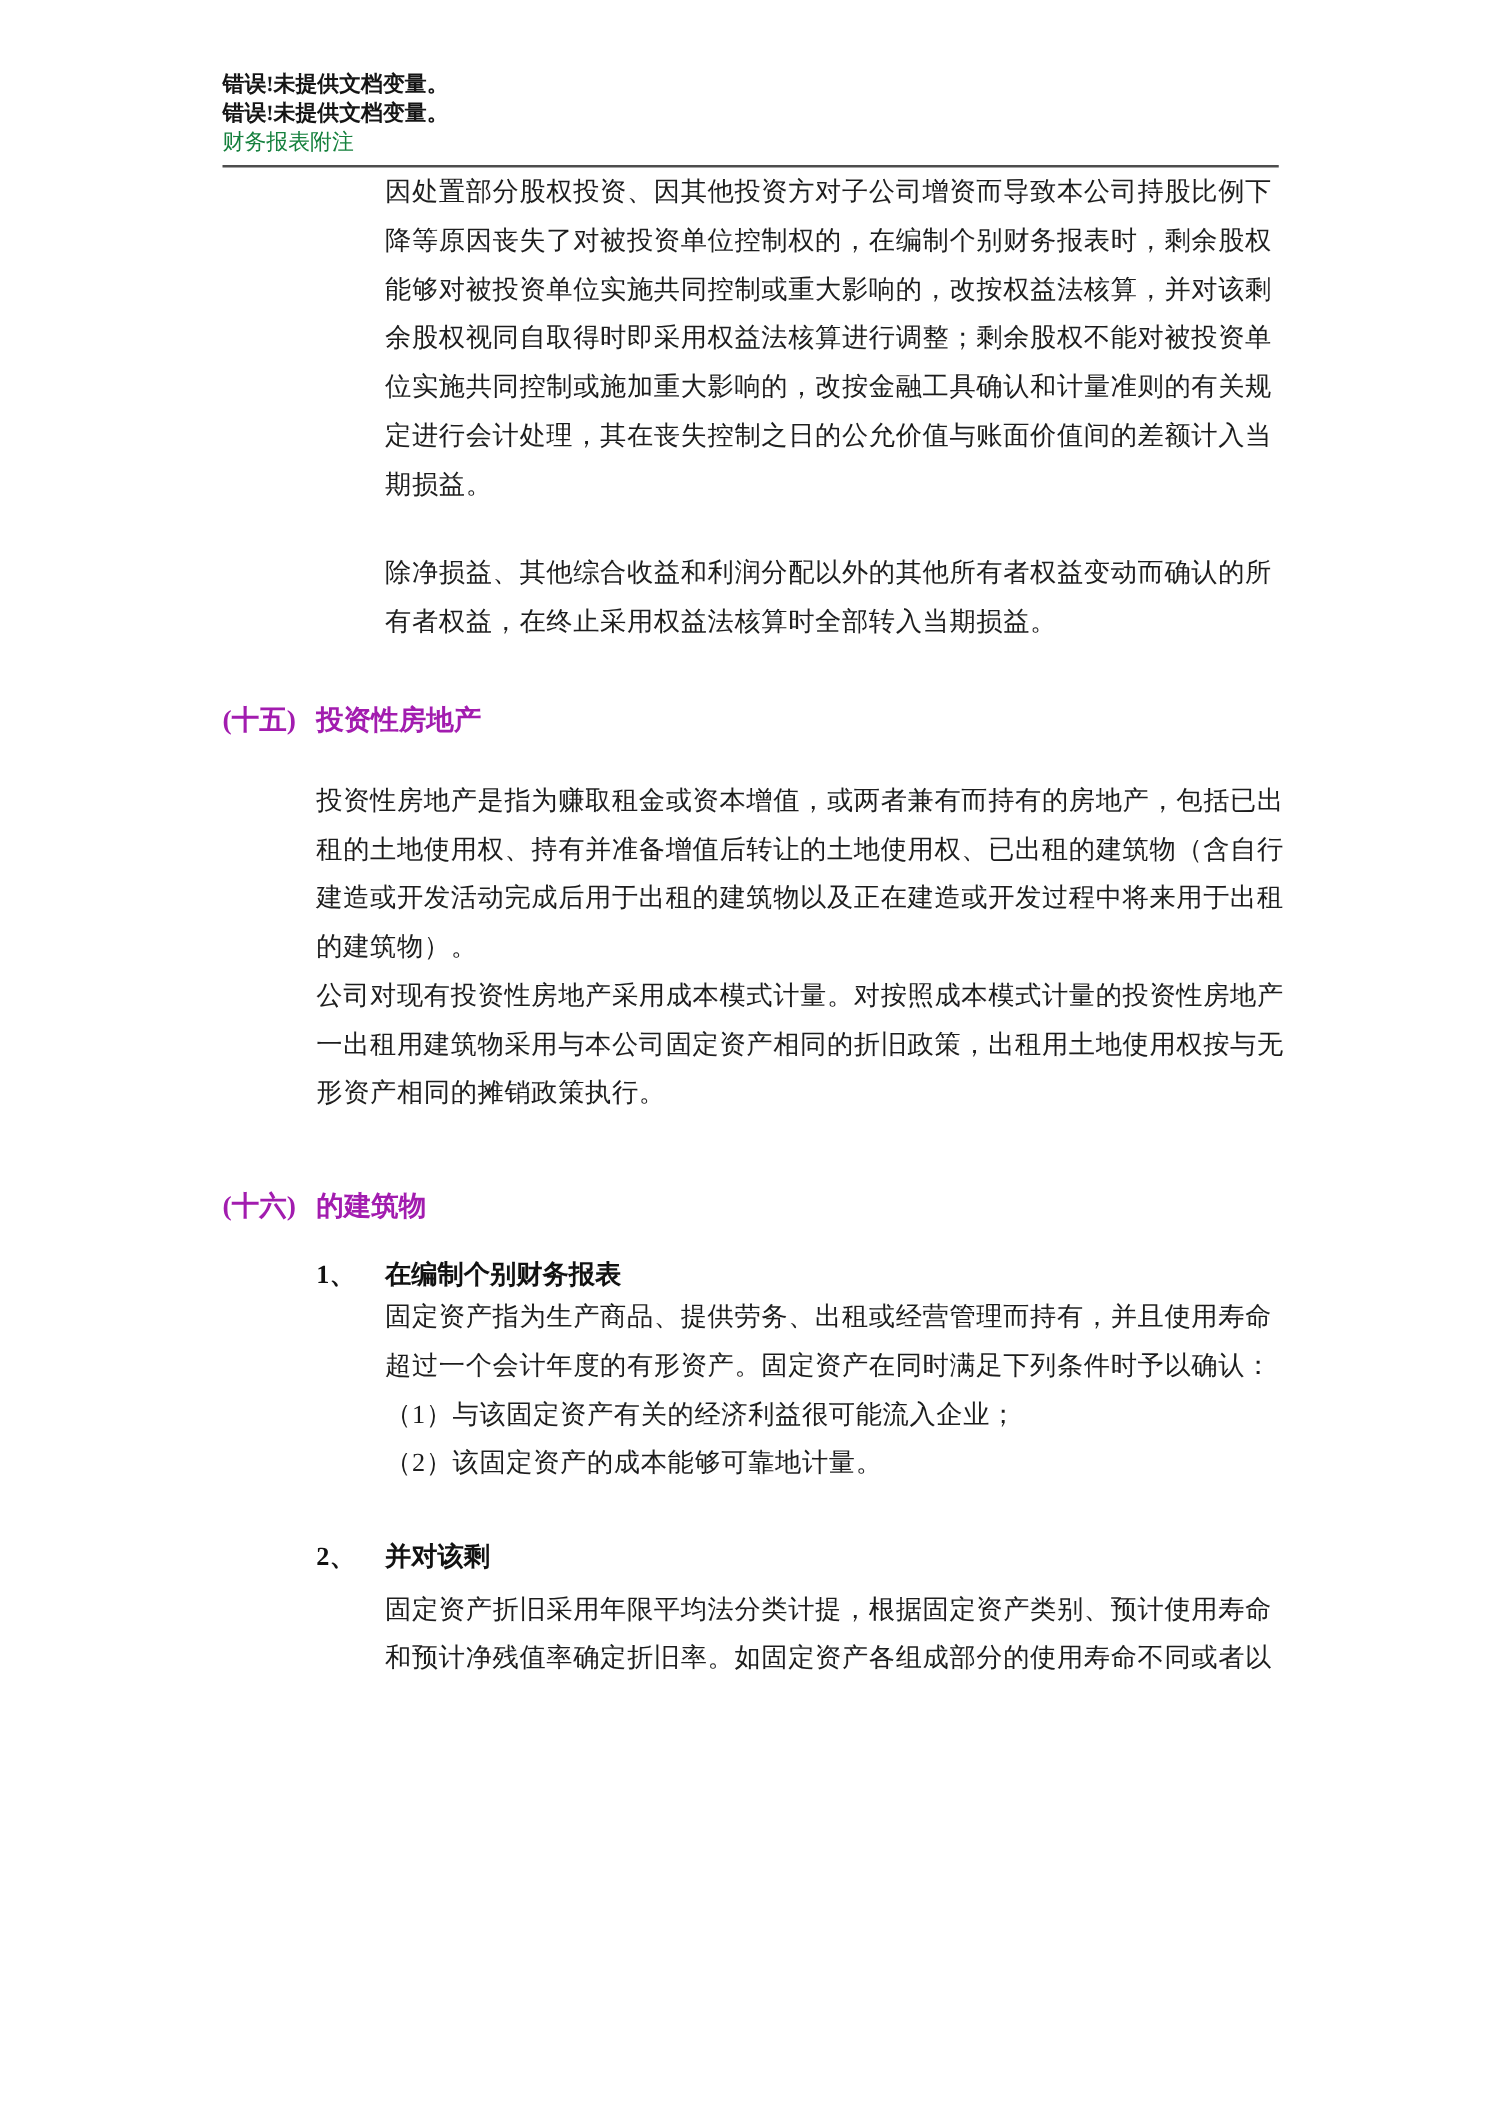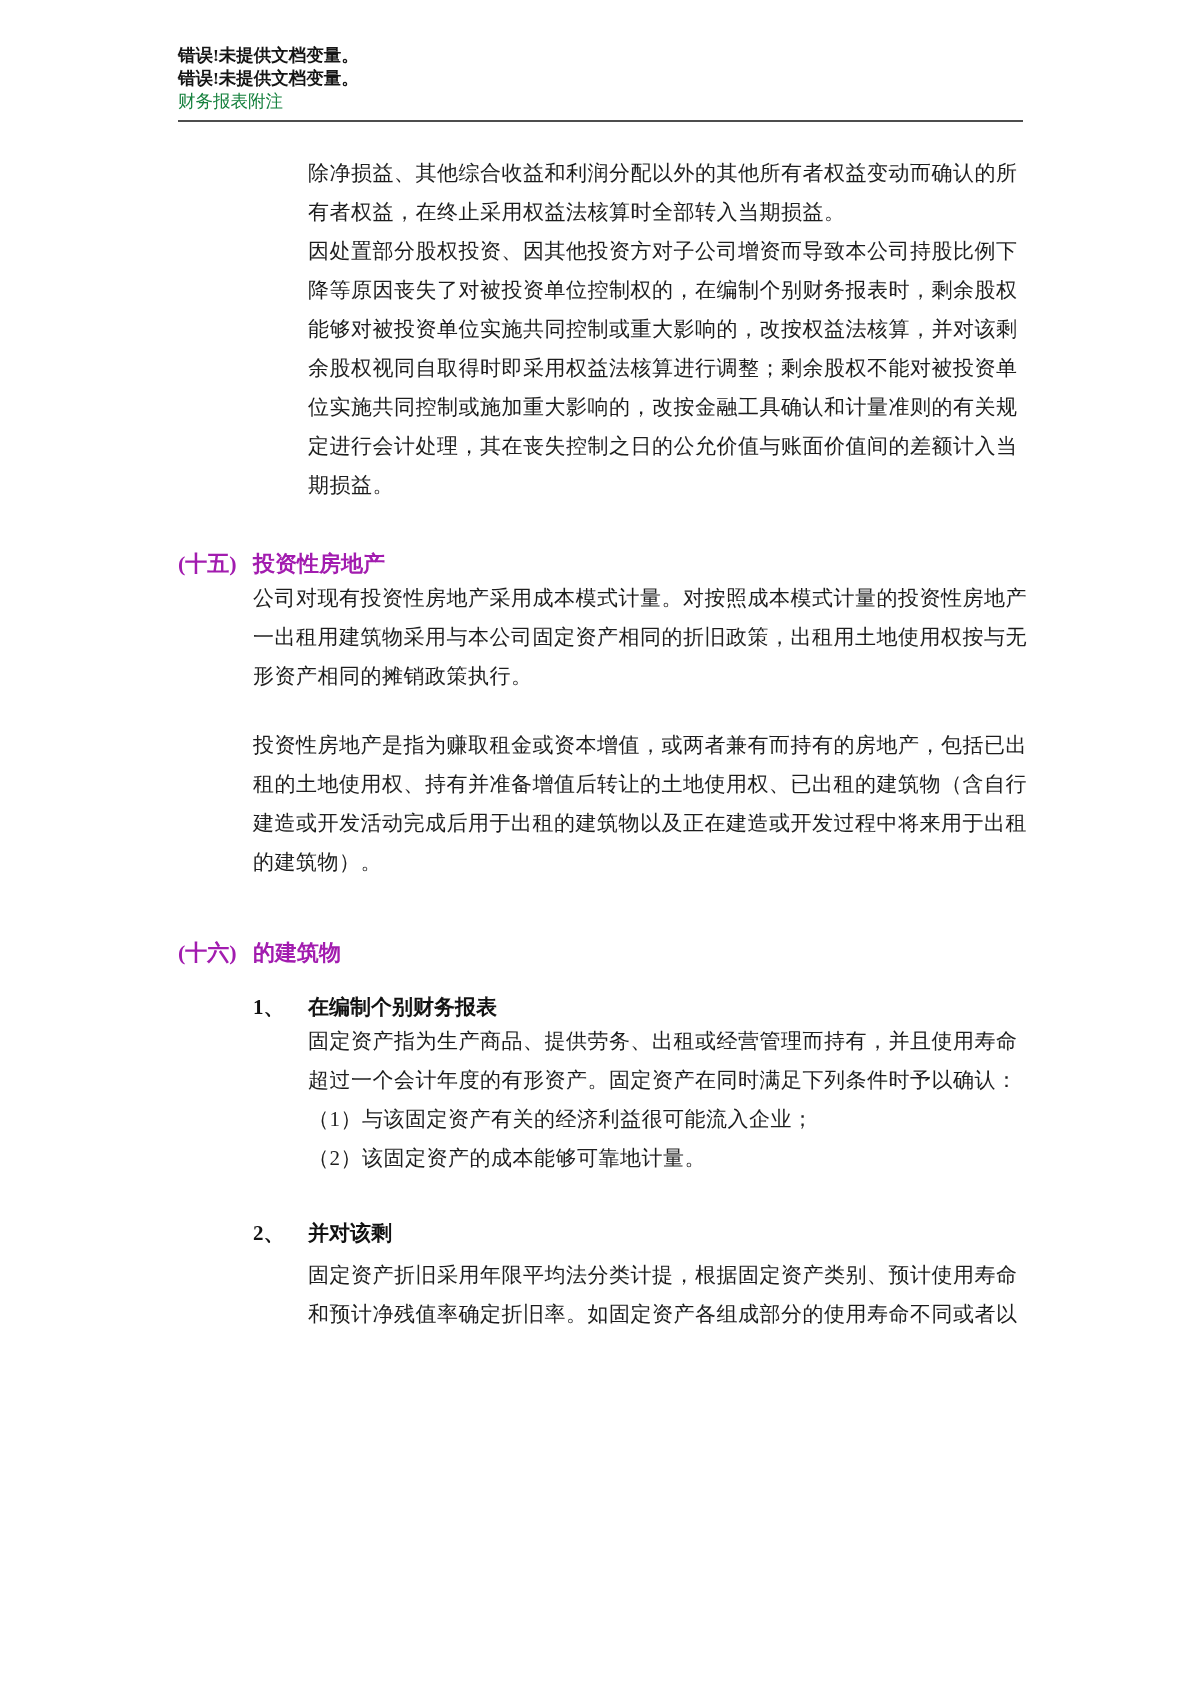--- a/index.html
+++ b/index.html
@@ -3,21 +3,21 @@
 <meta charset="utf-8">
 <style>
   * { margin: 0; padding: 0; box-sizing: border-box; }
   html, body { background: #e8e8e8; }
   .page {
     position: relative;
     width: 1200px;
     height: 1697px;
     margin: 0 auto;
     background: #ffffff;
-    padding: 44px 0 0 178px;
+    padding: 56px 0 0 178px;
     font-family: "Liberation Serif", "DejaVu Serif", serif;
     color: #1f1f1f;
     overflow: hidden;
   }
   .hline {
     font-size: 17.5px;
     line-height: 23px;
     font-weight: bold;
     color: #151515;
   }
@@ -68,41 +68,41 @@
 
 <div class="page">
 
   <header>
     <div class="hline">错误!未提供文档变量。</div>
     <div class="hline">错误!未提供文档变量。</div>
     <div class="hline normal">财务报表附注</div>
     <div class="rule"></div>
   </header>
 
-  <div class="para l2 mt32">除净损益、其他综合收益和利润分配以外的其他所有者权益变动而确认的所
-有者权益，在终止采用权益法核算时全部转入当期损益。</div>
   <div class="para l2">因处置部分股权投资、因其他投资方对子公司增资而导致本公司持股比例下
 降等原因丧失了对被投资单位控制权的，在编制个别财务报表时，剩余股权
 能够对被投资单位实施共同控制或重大影响的，改按权益法核算，并对该剩
 余股权视同自取得时即采用权益法核算进行调整；剩余股权不能对被投资单
 位实施共同控制或施加重大影响的，改按金融工具确认和计量准则的有关规
 定进行会计处理，其在丧失控制之日的公允价值与账面价值间的差额计入当
 期损益。</div>
+  <div class="para l2 mt32">除净损益、其他综合收益和利润分配以外的其他所有者权益变动而确认的所
+有者权益，在终止采用权益法核算时全部转入当期损益。</div>
 
   <div class="sec-heading mt44">
     <span class="sec-num">(十五)</span>
     <span class="sec-title">投资性房地产</span>
   </div>
-  <div class="para l1">公司对现有投资性房地产采用成本模式计量。对按照成本模式计量的投资性房地产
-一出租用建筑物采用与本公司固定资产相同的折旧政策，出租用土地使用权按与无
-形资产相同的摊销政策执行。</div>
   <div class="para l1 mt30">投资性房地产是指为赚取租金或资本增值，或两者兼有而持有的房地产，包括已出
 租的土地使用权、持有并准备增值后转让的土地使用权、已出租的建筑物（含自行
 建造或开发活动完成后用于出租的建筑物以及正在建造或开发过程中将来用于出租
 的建筑物）。</div>
+  <div class="para l1">公司对现有投资性房地产采用成本模式计量。对按照成本模式计量的投资性房地产
+一出租用建筑物采用与本公司固定资产相同的折旧政策，出租用土地使用权按与无
+形资产相同的摊销政策执行。</div>
 
   <div class="sec-heading mt56">
     <span class="sec-num">(十六)</span>
     <span class="sec-title">的建筑物</span>
   </div>
 
   <div class="sub-heading mt24">
     <span class="sub-num">1、</span>
     <span class="sub-title">在编制个别财务报表</span>
   </div>

